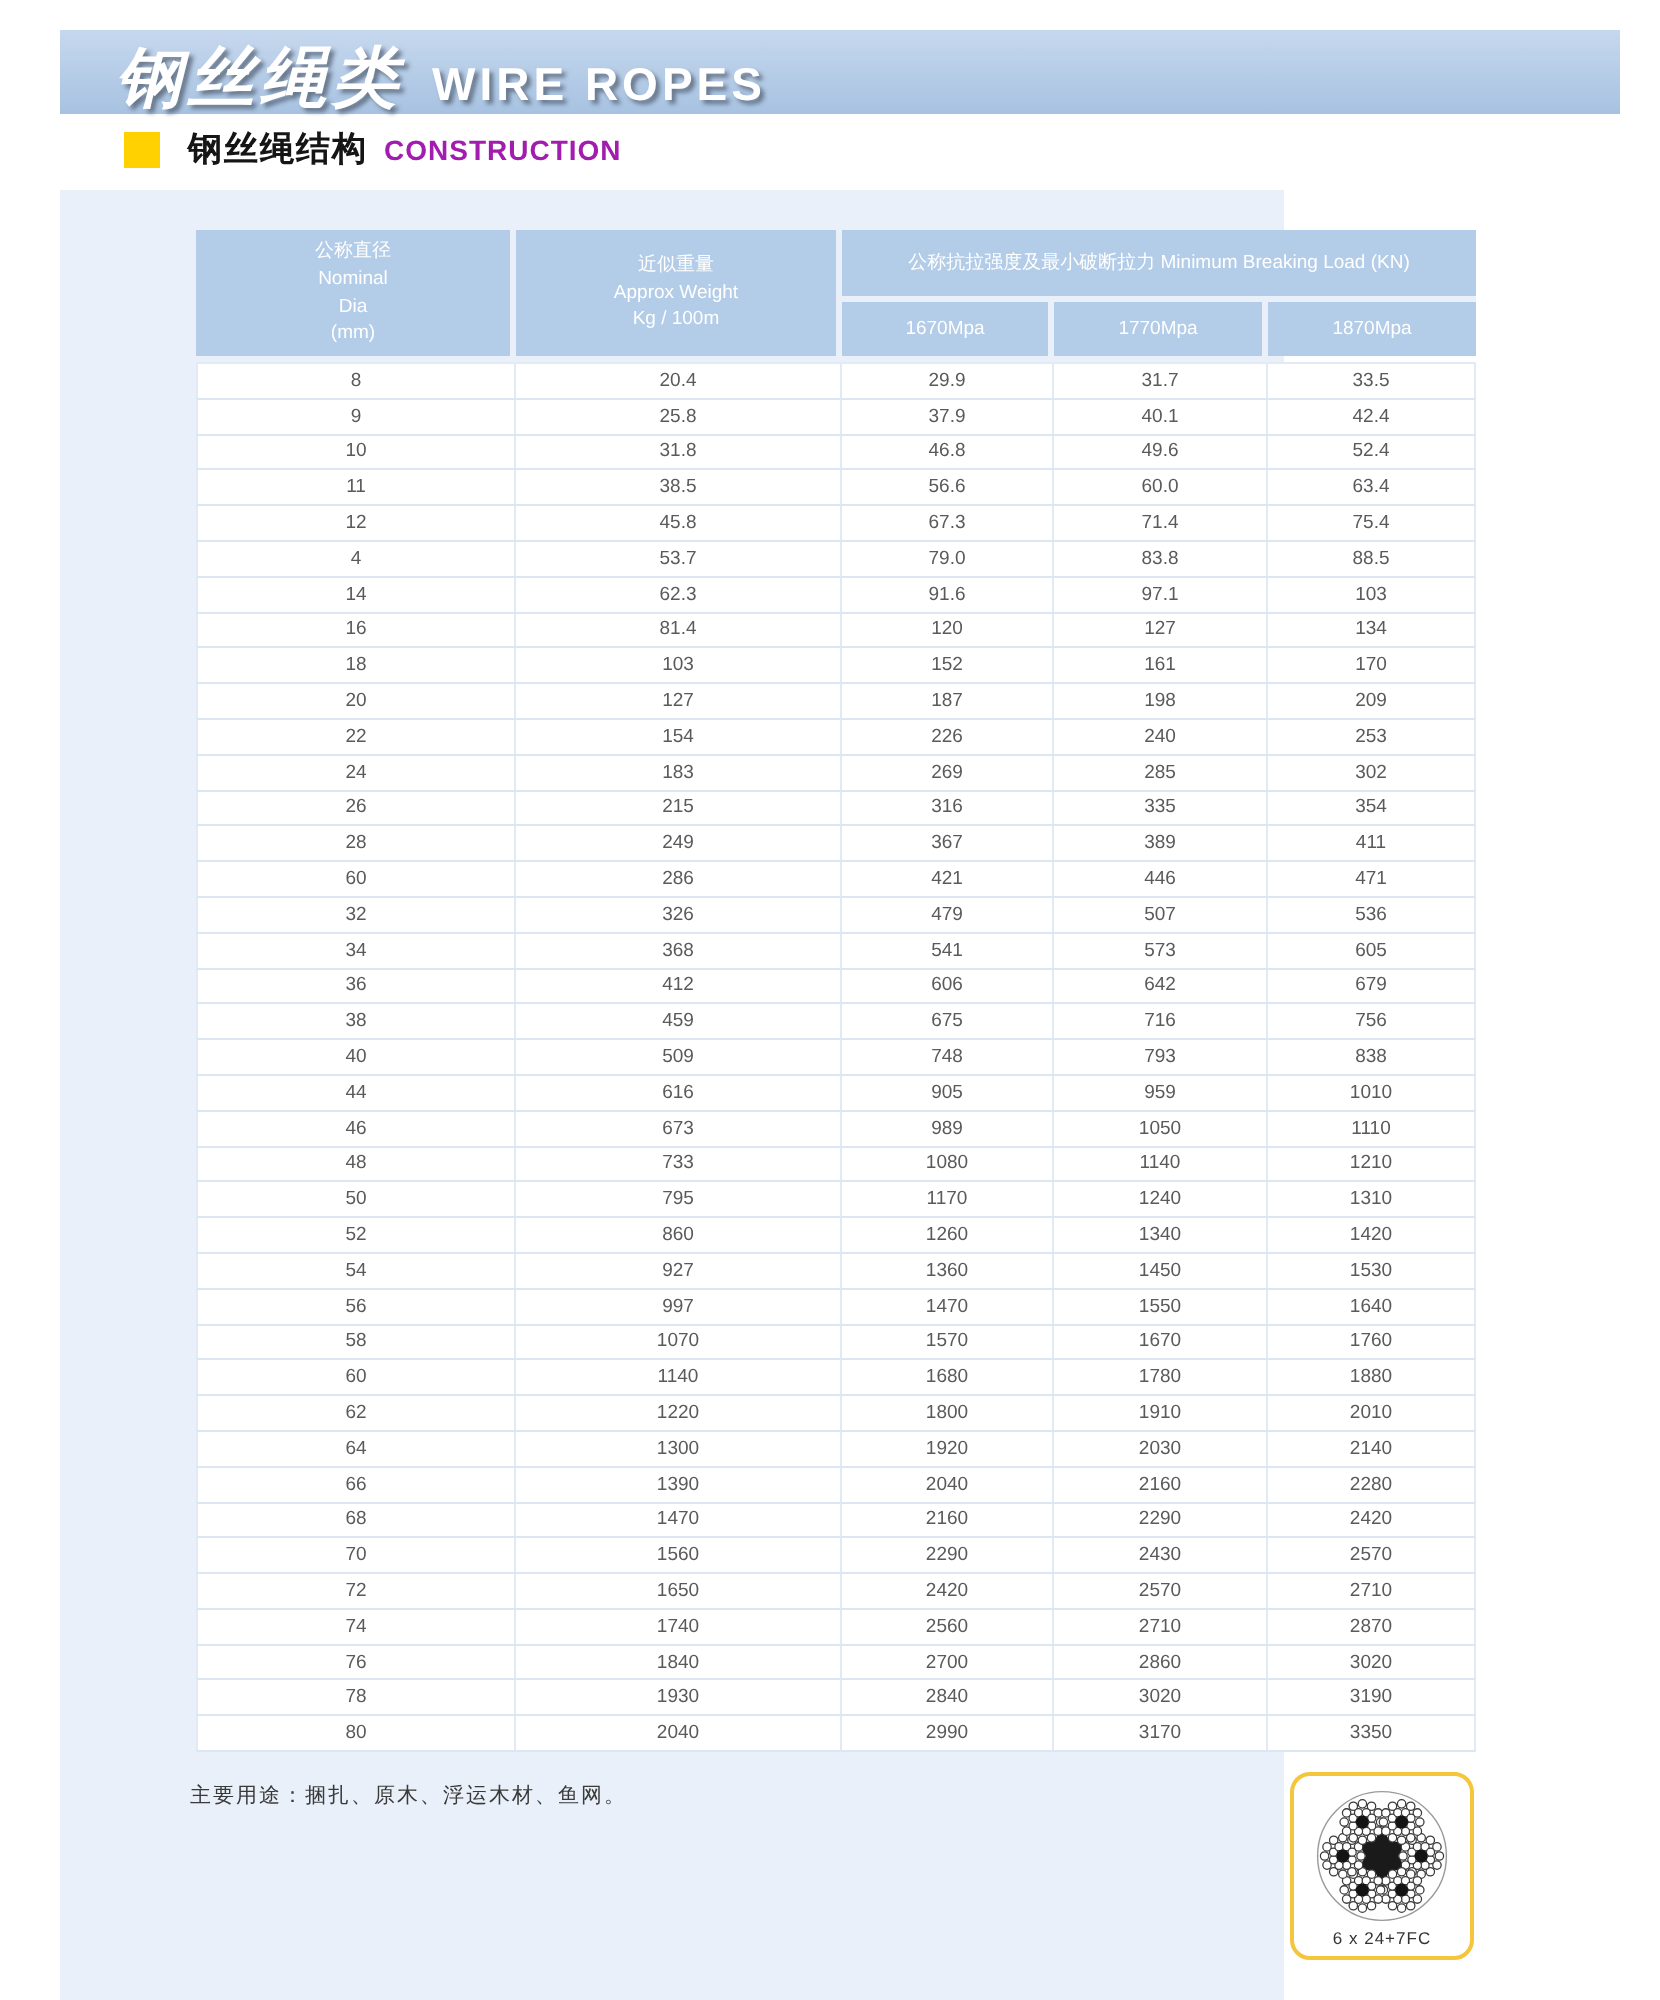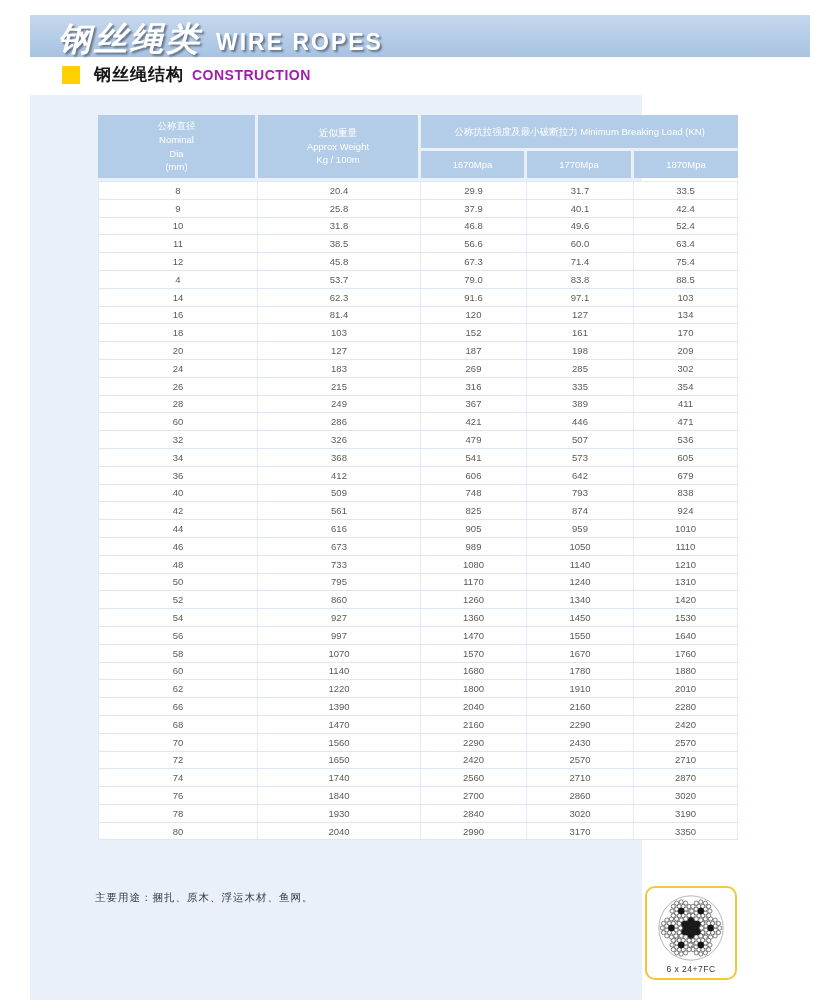--- a/index.html
+++ b/index.html
@@ -187,20 +187,27 @@
     </div>
 
     <div class="trow">
       <div class="tcell">20</div>
       <div class="tcell">127</div>
       <div class="tcell">187</div>
       <div class="tcell">198</div>
       <div class="tcell">209</div>
     </div>
 
+    <div class="trow">
+      <div class="tcell">22</div>
+      <div class="tcell">154</div>
+      <div class="tcell">226</div>
+      <div class="tcell">240</div>
+      <div class="tcell">253</div>
+    </div>
 
     <div class="trow">
       <div class="tcell">24</div>
       <div class="tcell">183</div>
       <div class="tcell">269</div>
       <div class="tcell">285</div>
       <div class="tcell">302</div>
     </div>
 
     <div class="trow">
@@ -244,36 +251,36 @@
     </div>
 
     <div class="trow">
       <div class="tcell">36</div>
       <div class="tcell">412</div>
       <div class="tcell">606</div>
       <div class="tcell">642</div>
       <div class="tcell">679</div>
     </div>
 
+    <div class="trow">
+      <div class="tcell">38</div>
+      <div class="tcell">459</div>
+      <div class="tcell">675</div>
+      <div class="tcell">716</div>
+      <div class="tcell">756</div>
+    </div>
 
     <div class="trow">
       <div class="tcell">40</div>
       <div class="tcell">509</div>
       <div class="tcell">748</div>
       <div class="tcell">793</div>
       <div class="tcell">838</div>
     </div>
 
-    <div class="trow">
-      <div class="tcell">42</div>
-      <div class="tcell">561</div>
-      <div class="tcell">825</div>
-      <div class="tcell">874</div>
-      <div class="tcell">924</div>
-    </div>
 
     <div class="trow">
       <div class="tcell">44</div>
       <div class="tcell">616</div>
       <div class="tcell">905</div>
       <div class="tcell">959</div>
       <div class="tcell">1010</div>
     </div>
 
     <div class="trow">
@@ -341,20 +348,27 @@
     </div>
 
     <div class="trow">
       <div class="tcell">62</div>
       <div class="tcell">1220</div>
       <div class="tcell">1800</div>
       <div class="tcell">1910</div>
       <div class="tcell">2010</div>
     </div>
 
+    <div class="trow">
+      <div class="tcell">64</div>
+      <div class="tcell">1300</div>
+      <div class="tcell">1920</div>
+      <div class="tcell">2030</div>
+      <div class="tcell">2140</div>
+    </div>
 
     <div class="trow">
       <div class="tcell">66</div>
       <div class="tcell">1390</div>
       <div class="tcell">2040</div>
       <div class="tcell">2160</div>
       <div class="tcell">2280</div>
     </div>
 
     <div class="trow">

